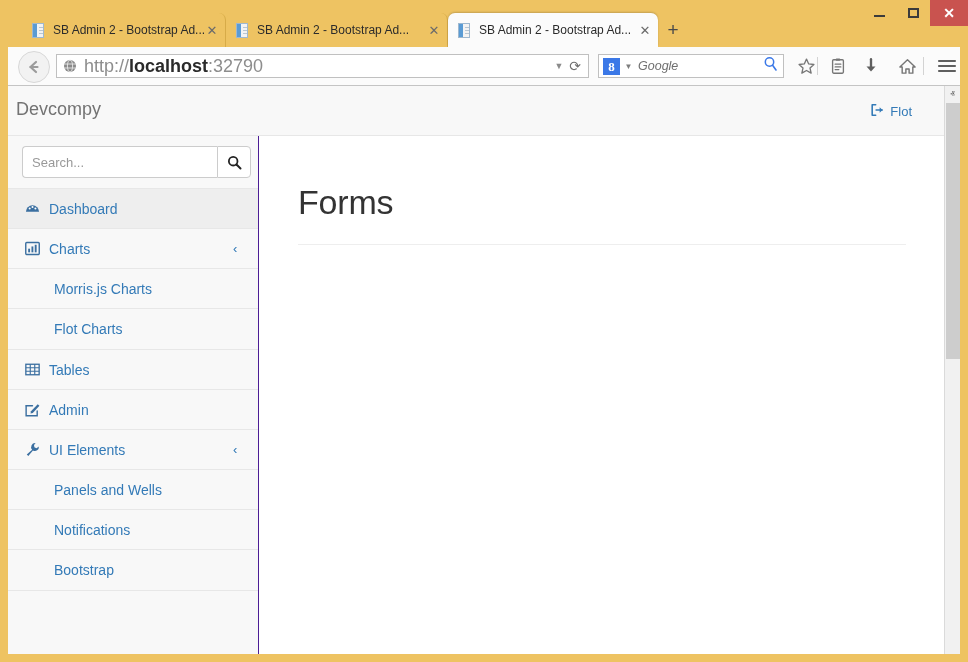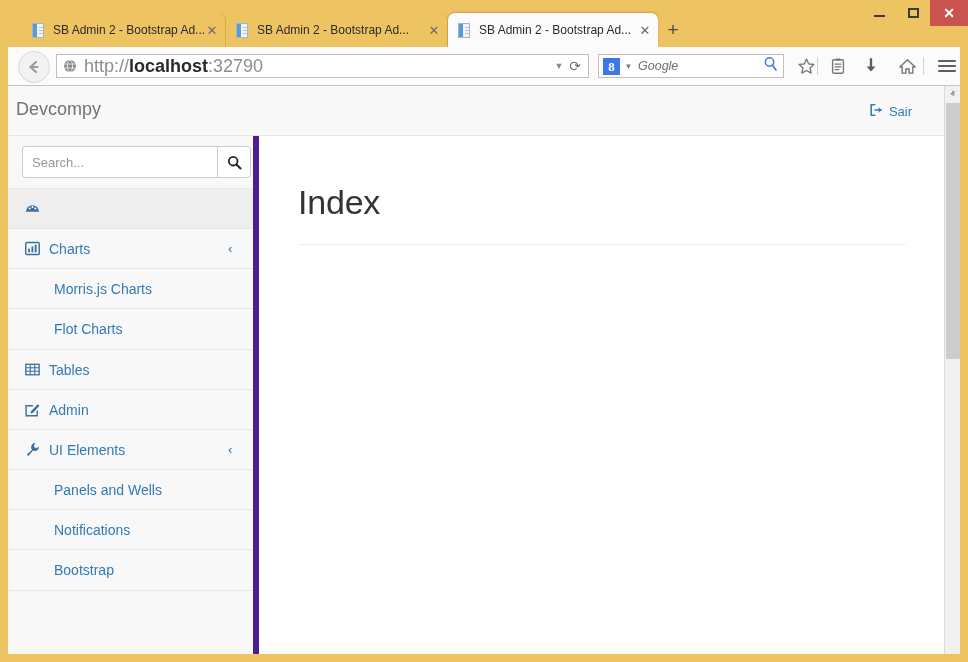--- a/index.html
+++ b/index.html
@@ -286,21 +286,21 @@
     cursor: pointer;
   }
 
   
   #sidebar {
     position: absolute;
     left: 0; top: 50px;
     width: 251px;
     bottom: 0;
     background: #f8f8f8;
-    border-right: 6px solid #4c1d95;
+    border-right: 1px solid #4c1d95;
     box-sizing: border-box;
   }
   #sidebar-search {
     padding: 10px 14px 10px 14px;
     border-bottom: 1px solid #e7e7e7;
     display: flex;
   }
   #search-input {
     flex: 1 1 auto;
     height: 32px;
@@ -539,21 +539,21 @@
     <div id="app-navbar">
       <div id="brand">Devcompy</div>
       <div id="logout-link">
         <span>
           <svg width="14" height="14" viewBox="0 0 16 16">
             <path d="M6.5 2 H2.5 V14 H6.5" fill="none" stroke="#337ab7" stroke-width="1.8" stroke-linecap="round" stroke-linejoin="round"></path>
             <path d="M7 8 H14" stroke="#337ab7" stroke-width="1.8" stroke-linecap="round"></path>
             <path d="M11 4.8 L14.3 8 L11 11.2 Z" fill="#337ab7"></path>
           </svg>
         </span>
-        <span>Sair</span>
+        <span>Flot</span>
       </div>
     </div>
 
     <div id="sidebar">
 
       <div id="sidebar-search">
         <input id="search-input" type="text" placeholder="Search..." style="">
         <button id="search-submit">
           <svg width="15" height="15" viewBox="0 0 16 16">
             <circle cx="6.6" cy="6.6" r="4.6" fill="none" stroke="#222" stroke-width="1.9"></circle>
@@ -564,20 +564,21 @@
 
       <div class="nav-item active">
         <span class="nav-icon">
           <svg width="15" height="15" viewBox="0 0 16 16">
             <path d="M1 11.5 A7 7 0 0 1 15 11.5 Z" fill="#3b6fa0"></path>
             <circle cx="5" cy="8" r="1.1" fill="#fff"></circle>
             <circle cx="8" cy="6.4" r="1.1" fill="#fff"></circle>
             <circle cx="11.1" cy="8" r="1.1" fill="#fff"></circle>
           </svg>
         </span>
+        <span class="nav-label">Dashboard</span>
       </div>
 
       <div class="nav-group">
         <div class="nav-item">
           <span class="nav-icon">
             <svg width="15" height="15" viewBox="0 0 16 16">
               <rect x="0.8" y="1.6" width="14.4" height="12.8" rx="1" fill="none" stroke="#3b6fa0" stroke-width="1.5"></rect>
               <rect x="3.4" y="8.2" width="2" height="3.9" fill="#3b6fa0"></rect>
               <rect x="6.9" y="5.8" width="2" height="6.3" fill="#3b6fa0"></rect>
               <rect x="10.4" y="4" width="2" height="8.1" fill="#3b6fa0"></rect>
@@ -621,21 +622,21 @@
           <span class="nav-label">UI Elements</span>
           <span class="nav-caret">‹</span>
         </div>
         <div class="sub-item">Panels and Wells</div>
         <div class="sub-item">Notifications</div>
         <div class="sub-item">Bootstrap</div>
       </div>
     </div>
 
     <div id="content-wrapper">
-      <h1 id="page-heading">Index</h1>
+      <h1 id="page-heading">Forms</h1>
       <div id="page-heading-rule"></div>
     </div>
 
     <div id="browser-scrollbar">
       <div class="sb-arrow" id="sb-arrow-up">ⱏ</div>
       <div id="sb-thumb"></div>
       <div class="sb-arrow" id="sb-arrow-down">ⱟ</div>
     </div>
 
   </div>

